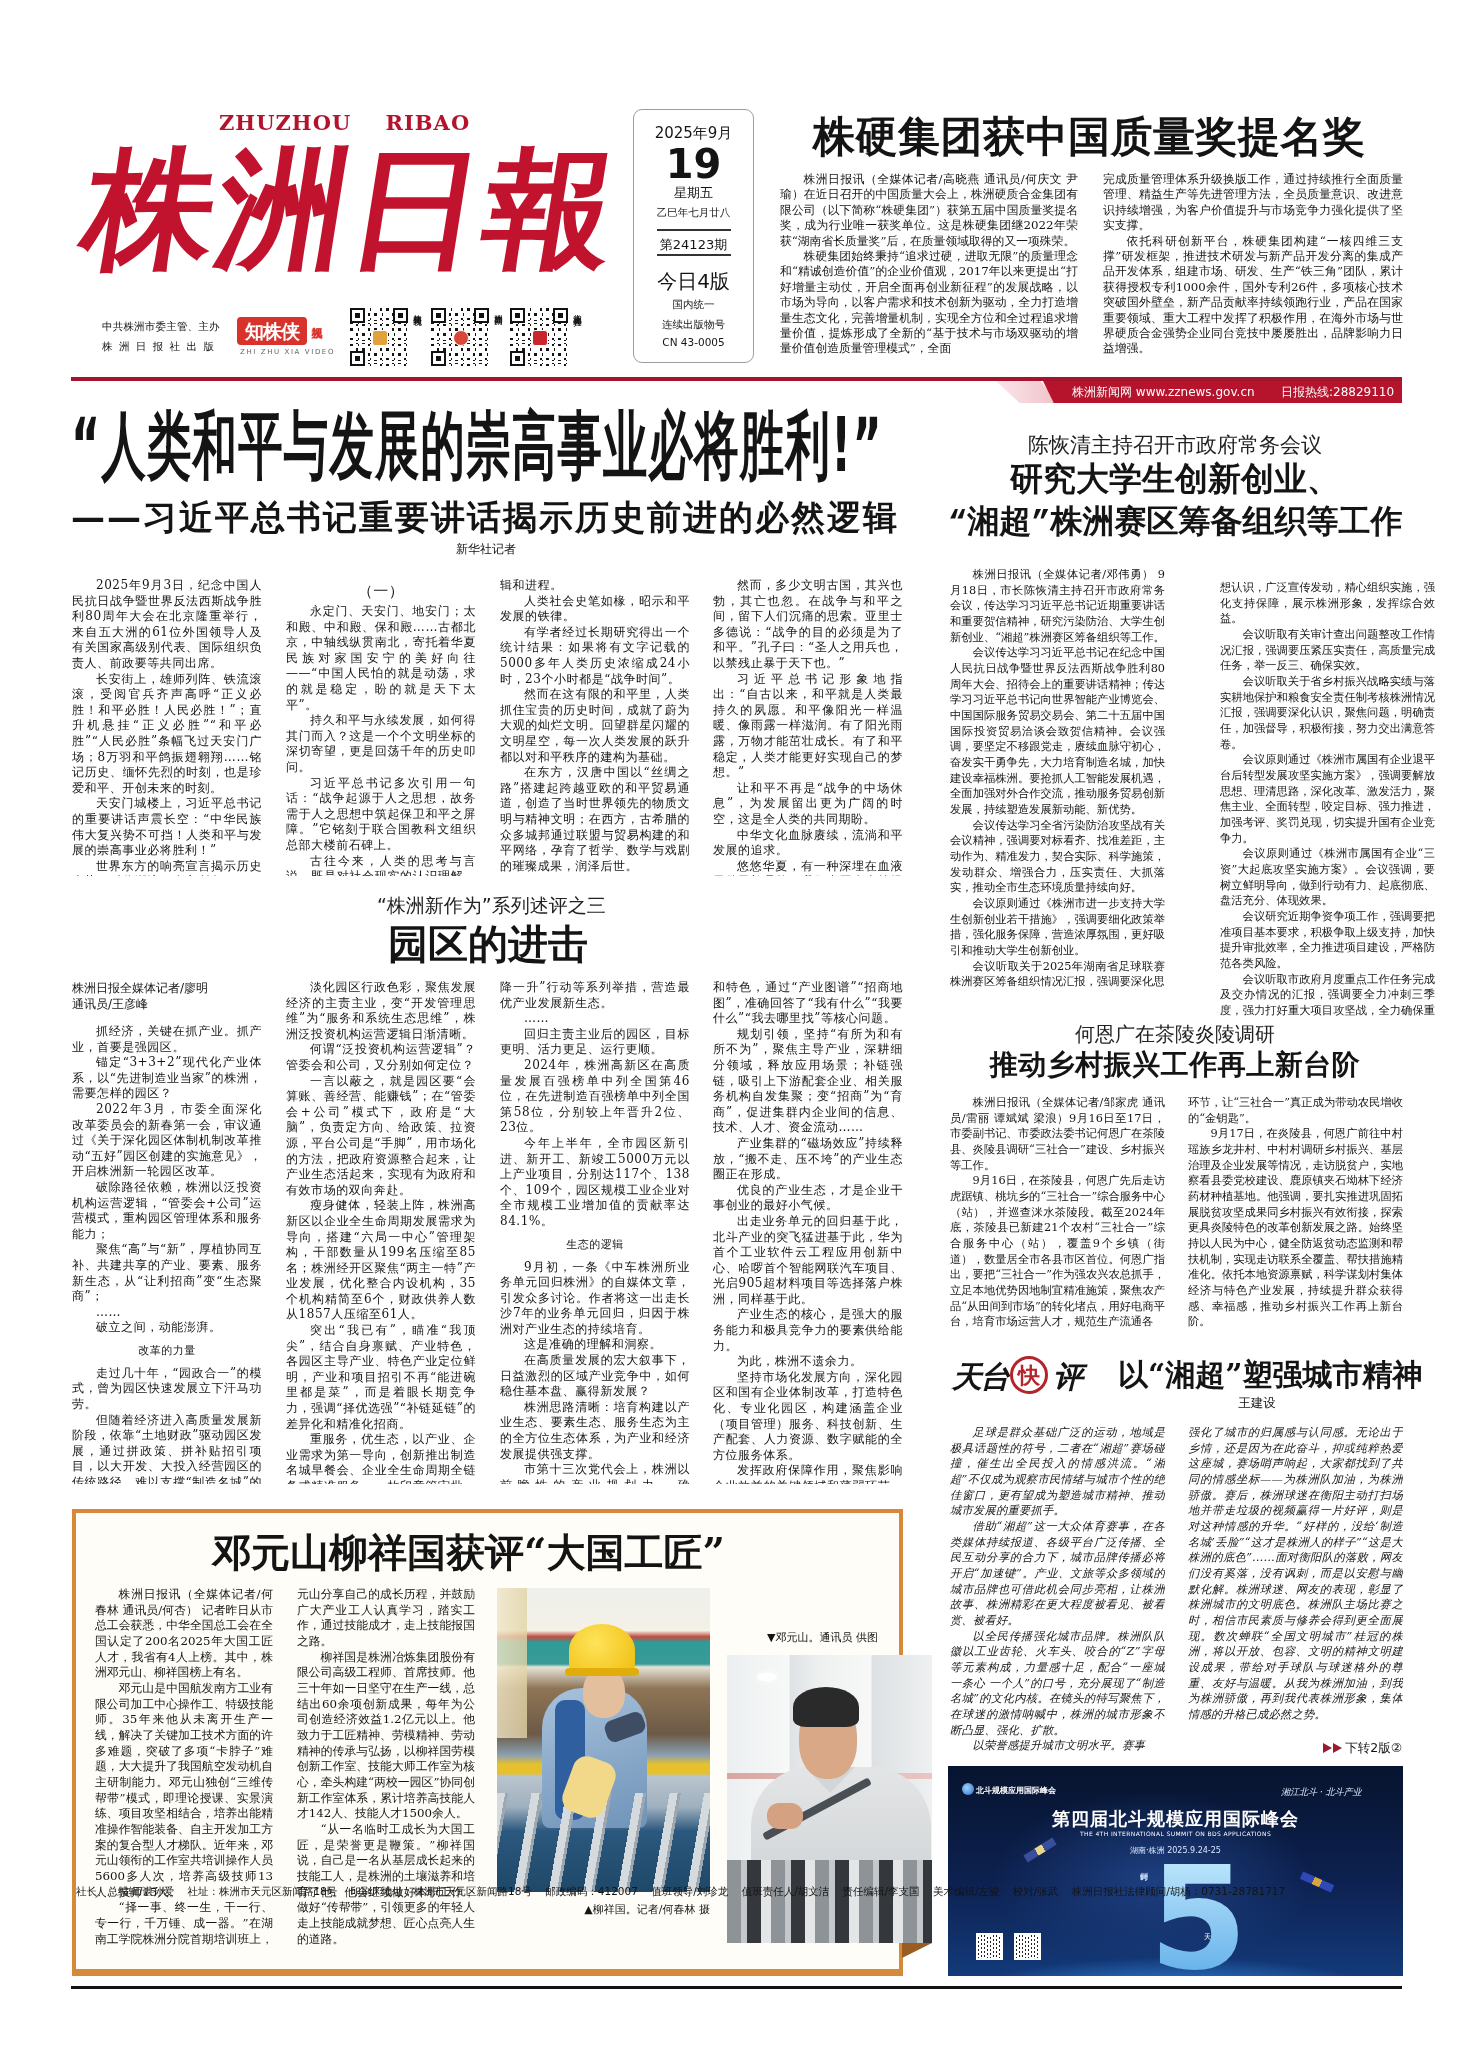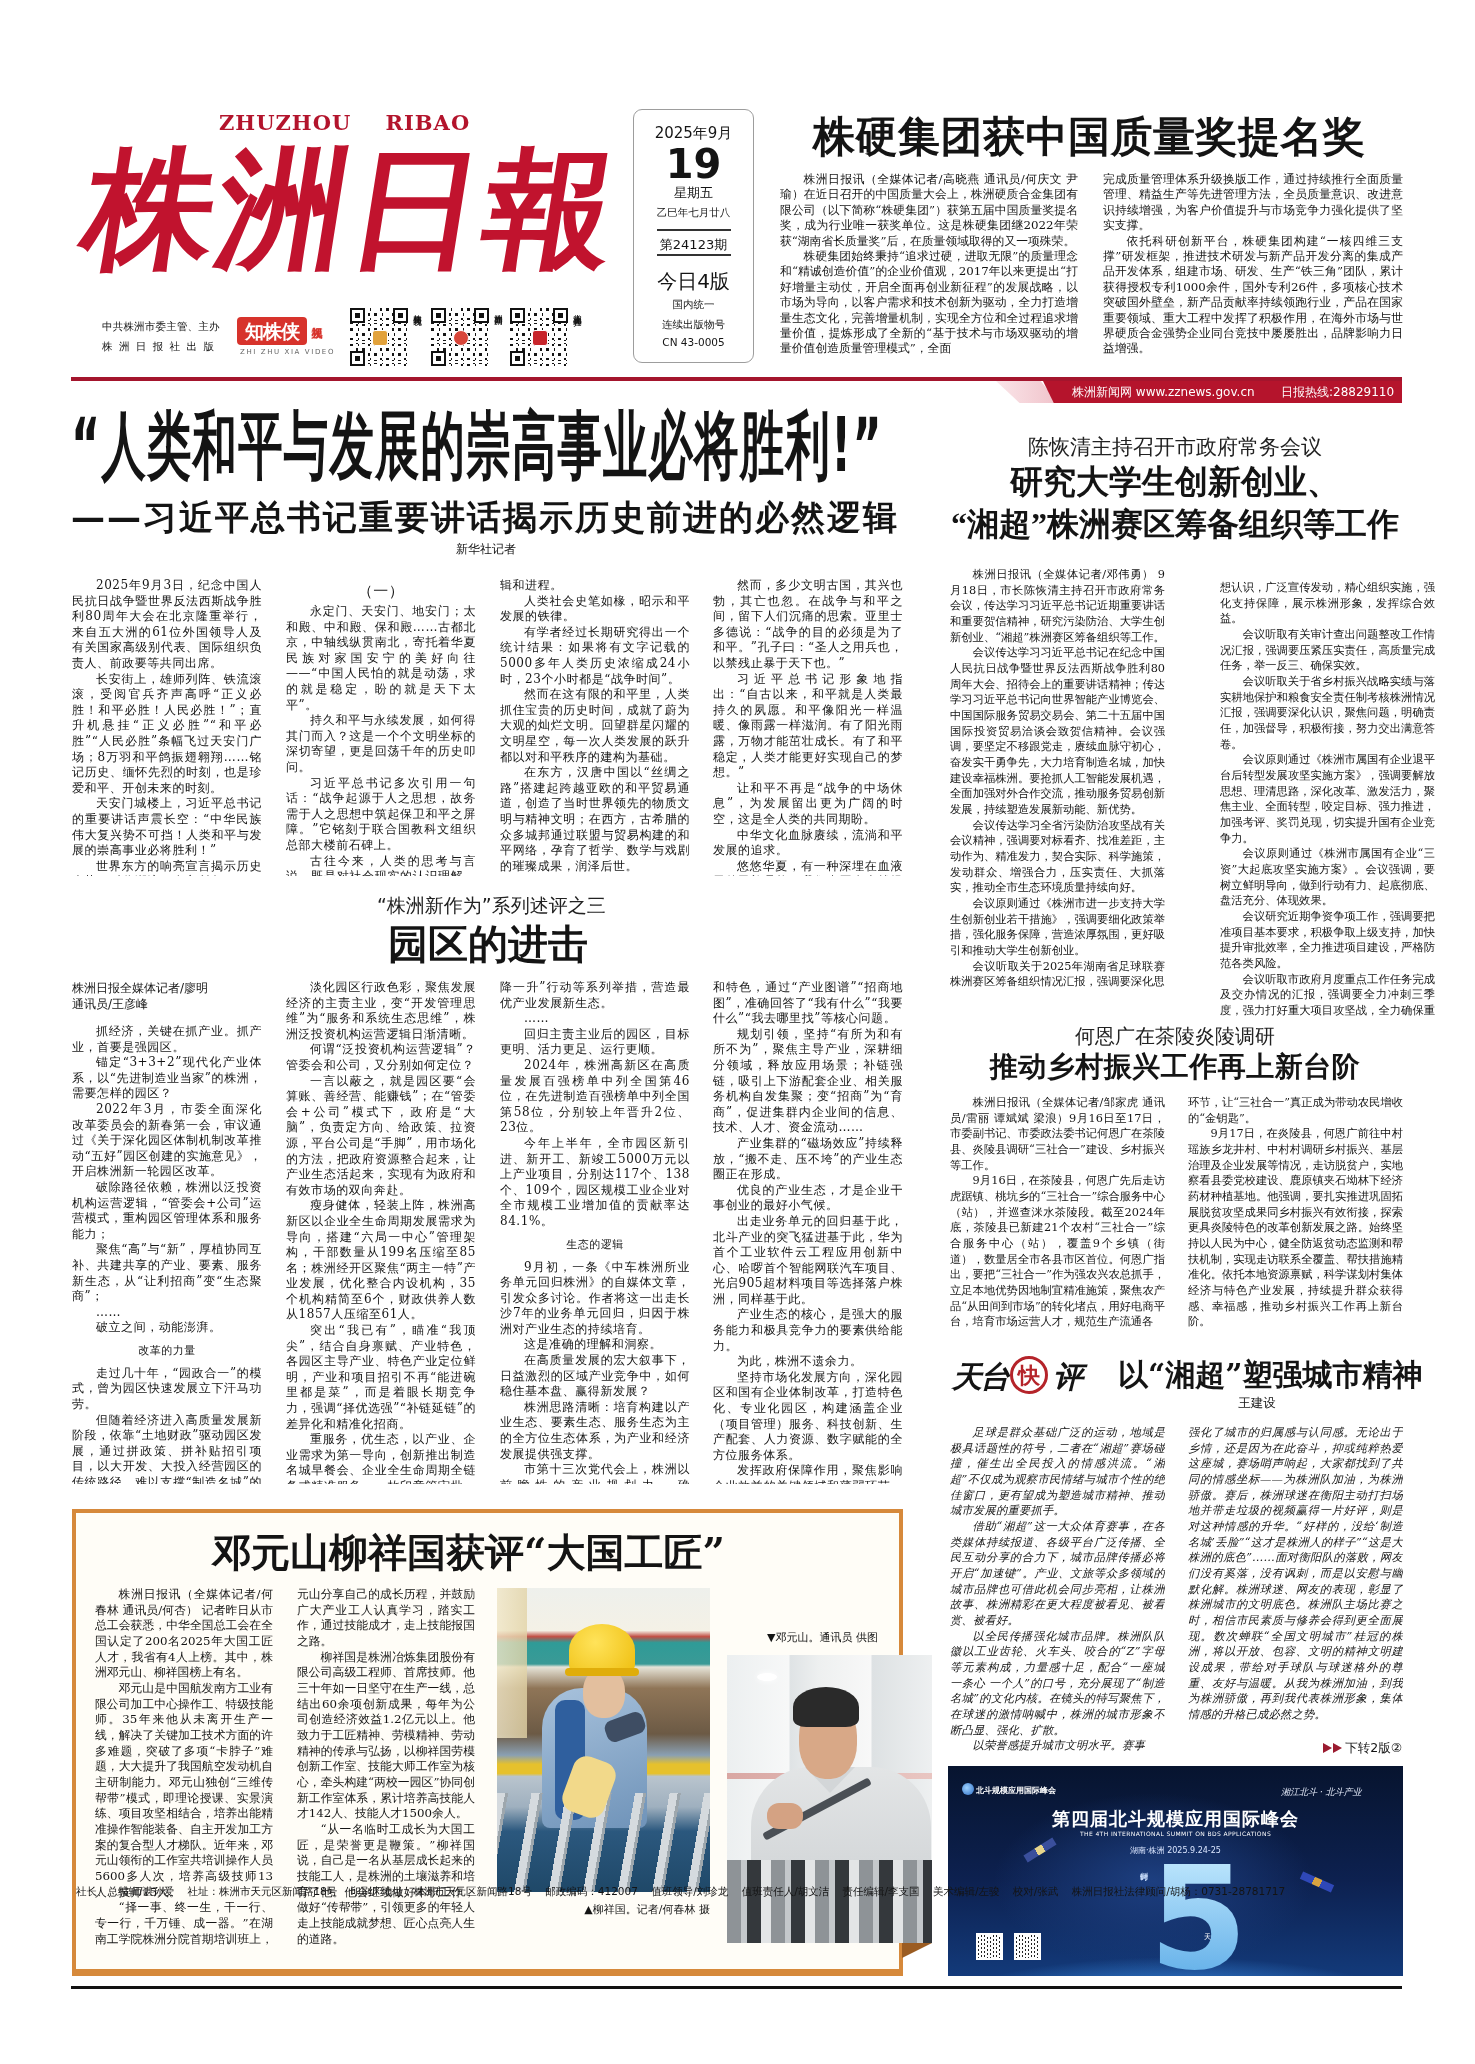--- a/index.html
+++ b/index.html
@@ -60,21 +60,21 @@
   .c-dys{width:178px;font-size:11.8px;line-height:15.67px;}
   .c-kai{width:215px;font-size:11.3px;line-height:15.67px;letter-spacing:0.2px;font-style:italic;}
   .jump-icon{display:inline-block;width:20px;height:10px;vertical-align:-1px;margin-right:2px;}
 
   
   .hl-main{left:71px;top:405px;font-size:74px;line-height:80px;font-weight:900;white-space:nowrap;transform:scaleX(0.6);transform-origin:0 0;font-family:"DejaVu Sans",sans-serif;letter-spacing:2px;}
   .hl-sub{left:71px;top:497px;font-size:34px;line-height:40px;font-weight:bold;white-space:nowrap;letter-spacing:2px;font-family:"DejaVu Sans",sans-serif;}
   .hl-byline{left:436px;top:541px;width:100px;text-align:center;font-size:12px;font-family:"DejaVu Sans",sans-serif;}
 
   
-  .rhead{left:948px;width:454px;text-align:center;white-space:nowrap;font-family:Liberation Serif, serif;}
+  .rhead{left:948px;width:454px;text-align:center;white-space:nowrap;font-family:Liberation Mono, monospace;}
   .cq-kicker{top:434px;font-size:21px;line-height:26px;color:#222;}
   .cq-t1{top:462px;font-size:33px;line-height:40px;font-weight:bold;}
   .cq-t2{top:504px;font-size:32px;line-height:40px;font-weight:bold;}
   .he-kicker{top:1024px;font-size:20px;line-height:24px;color:#222;}
   .he-t{top:1050px;font-size:28px;line-height:34px;font-weight:bold;letter-spacing:0.5px;}
 
   
   .tt-logo{left:952px;top:1354px;width:135px;height:46px;}
   .tt-logo .tt-a{position:absolute;left:0;top:6px;font-size:30px;line-height:34px;font-weight:bold;font-style:italic;font-family:"DejaVu Serif",serif;letter-spacing:-2px;}
   .tt-logo .tt-seal{position:absolute;left:58px;top:2px;width:38px;height:38px;border:3px solid #b5242a;border-radius:50%;box-sizing:border-box;color:#b5242a;font-size:22px;line-height:32px;text-align:center;font-weight:bold;font-family:"DejaVu Serif",serif;}

